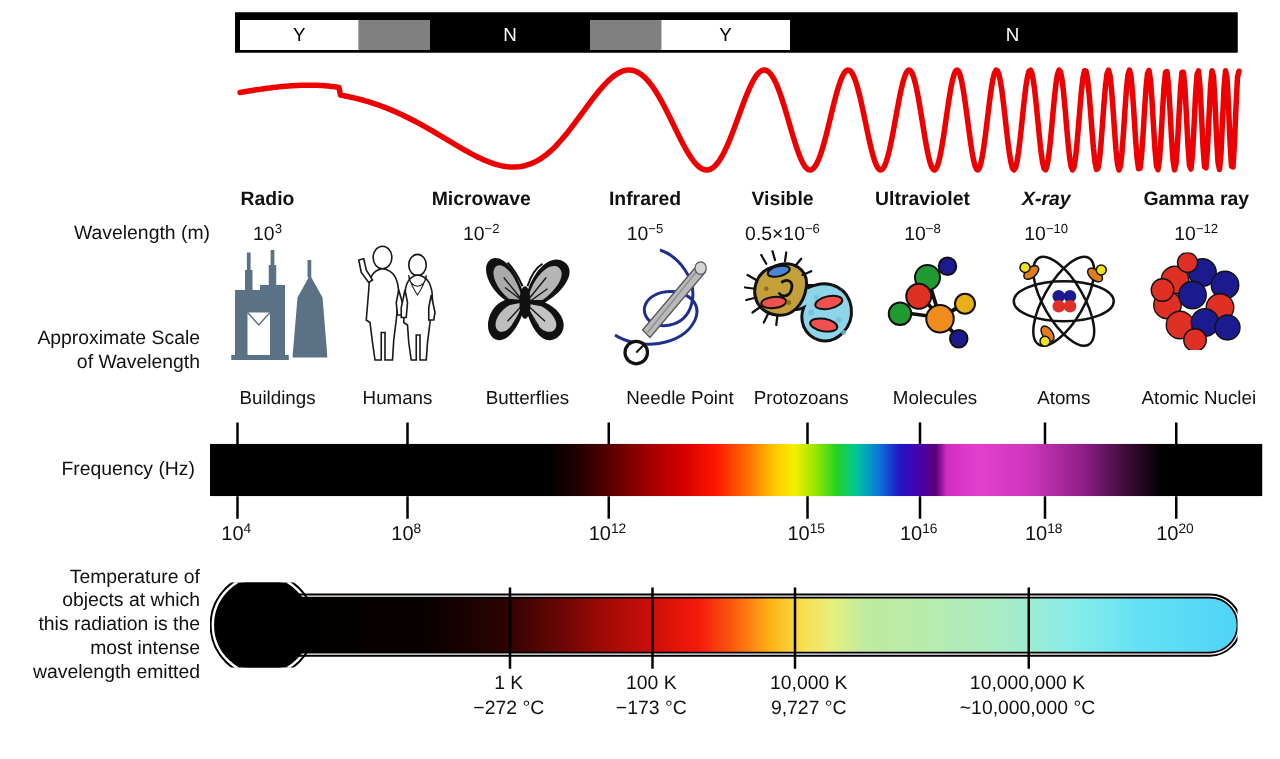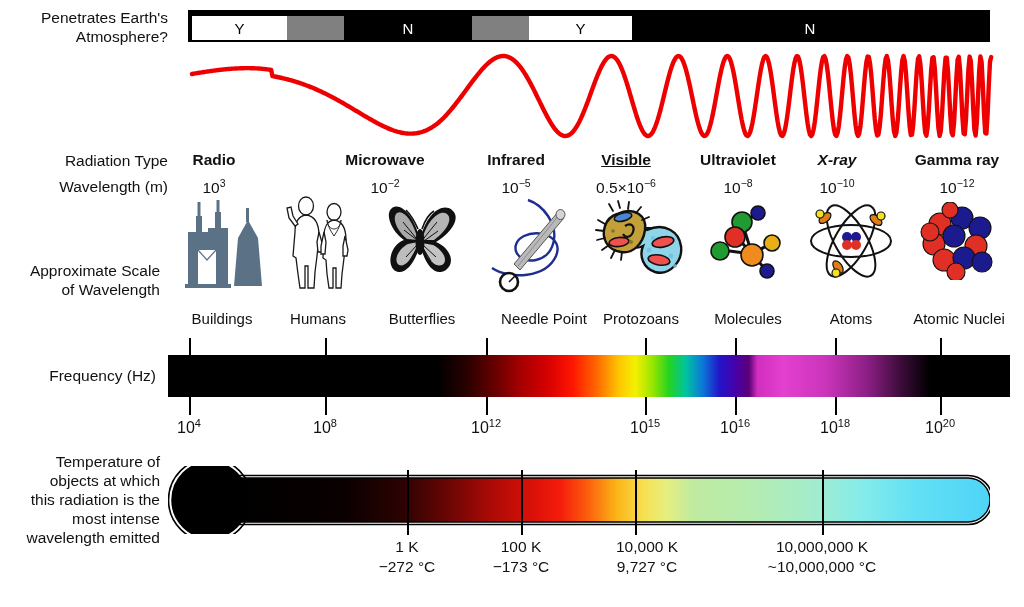--- a/index.html
+++ b/index.html
@@ -59,26 +59,21 @@
   #thermo{position:absolute;left:168px;top:466px;width:822px;height:68px;}
   .temp-tick{position:absolute;width:2px;background:#000;}
   .temp-lab{position:absolute;font-size:15.5px;text-align:center;
     transform:translateX(-50%);white-space:nowrap;line-height:20px;}
 </style>
 </head>
 <body>
 
 <div class="stage">
 
-  <div class="rowlabel" style="left:0;top:8px;width:168px;">
-    <div>Penetrates Earth's</div>
-    <div>Atmosphere?</div>
-  </div>
-
-  <div class="rowlabel" style="left:0;top:151px;width:168px;">Radiation Type</div>
+
 
   <div class="rowlabel" style="left:0;top:177px;width:168px;">Wavelength (m)</div>
 
   <div class="rowlabel" style="left:0;top:224px;width:160px;margin-top:37px;">
     <div>Approximate Scale</div>
     <div>of Wavelength</div>
   </div>
 
   <div class="rowlabel" style="left:0;top:366px;width:156px;">Frequency (Hz)</div>
 
@@ -108,21 +103,21 @@
     </div>
 
   <svg id="wave-svg" width="820" height="105" viewBox="0 0 820 105">
     <path id="wavepath" fill="none" stroke="#ee0000" stroke-width="4.4" stroke-linecap="round" stroke-linejoin="round" d="M 12.00 30.00 L 13.20 29.79 L 14.40 29.59 L 15.60 29.38 L 16.80 29.18 L 18.00 28.98 L 19.20 28.79 L 20.40 28.59 L 21.60 28.40 L 22.80 28.21 L 24.00 28.03 L 25.20 27.84 L 26.40 27.66 L 27.60 27.48 L 28.80 27.31 L 30.00 27.14 L 31.20 26.97 L 32.40 26.81 L 33.60 26.64 L 34.80 26.49 L 36.00 26.33 L 37.20 26.18 L 38.40 26.04 L 39.60 25.90 L 40.80 25.76 L 42.00 25.63 L 43.20 25.50 L 44.40 25.38 L 45.60 25.26 L 46.80 25.15 L 48.00 25.04 L 49.20 24.94 L 50.40 24.84 L 51.60 24.75 L 52.80 24.66 L 54.00 24.58 L 55.20 24.51 L 56.40 24.44 L 57.60 24.38 L 58.80 24.33 L 60.00 24.28 L 61.20 24.24 L 62.40 24.20 L 63.60 24.18 L 64.80 24.16 L 66.00 24.15 L 67.20 24.14 L 68.40 24.15 L 69.60 24.16 L 70.80 24.18 L 72.00 24.21 L 73.20 24.24 L 74.40 24.29 L 75.60 24.34 L 76.80 24.41 L 78.00 24.48 L 79.20 24.56 L 80.40 24.65 L 81.60 24.76 L 82.80 24.87 L 84.00 24.99 L 85.20 25.12 L 86.40 25.27 L 87.60 25.42 L 88.80 25.58 L 90.00 25.76 L 91.20 25.95 L 92.40 32.08 L 93.60 32.30 L 94.80 32.52 L 96.00 32.75 L 97.20 32.99 L 98.40 33.23 L 99.60 33.49 L 100.80 33.75 L 102.00 34.02 L 103.20 34.30 L 104.40 34.59 L 105.60 34.88 L 106.80 35.18 L 108.00 35.50 L 109.20 35.82 L 110.40 36.15 L 111.60 36.48 L 112.80 36.83 L 114.00 37.18 L 115.20 37.55 L 116.40 37.92 L 117.60 38.30 L 118.80 38.69 L 120.00 39.09 L 121.20 39.50 L 122.40 39.92 L 123.60 40.34 L 124.80 40.78 L 126.00 41.22 L 127.20 41.68 L 128.40 42.14 L 129.60 42.61 L 130.80 43.09 L 132.00 43.58 L 133.20 44.08 L 134.40 44.59 L 135.60 45.11 L 136.80 45.63 L 138.00 46.17 L 139.20 46.71 L 140.40 47.26 L 141.60 47.82 L 142.80 48.39 L 144.00 48.97 L 145.20 49.55 L 146.40 50.14 L 147.60 50.75 L 148.80 51.35 L 150.00 51.97 L 151.20 52.60 L 152.40 53.23 L 153.60 53.87 L 154.80 54.51 L 156.00 55.16 L 157.20 55.82 L 158.40 56.49 L 159.60 57.16 L 160.80 57.84 L 162.00 58.52 L 163.20 59.21 L 164.40 59.90 L 165.60 60.59 L 166.80 61.30 L 168.00 62.00 L 169.20 62.71 L 170.40 63.42 L 171.60 64.13 L 172.80 64.85 L 174.00 65.57 L 175.20 66.29 L 176.40 67.01 L 177.60 67.73 L 178.80 68.45 L 180.00 69.17 L 181.20 69.89 L 182.40 70.61 L 183.60 71.32 L 184.80 72.03 L 186.00 72.74 L 187.20 73.45 L 188.40 74.15 L 189.60 74.84 L 190.80 75.53 L 192.00 76.21 L 193.20 76.89 L 194.40 77.55 L 195.60 78.21 L 196.80 78.86 L 198.00 79.50 L 199.20 80.12 L 200.40 80.74 L 201.60 81.34 L 202.80 81.93 L 204.00 82.50 L 205.20 83.06 L 206.40 83.60 L 207.60 84.13 L 208.80 84.64 L 210.00 85.12 L 211.20 85.59 L 212.40 86.04 L 213.60 86.47 L 214.80 86.87 L 216.00 87.25 L 217.20 87.61 L 218.40 87.94 L 219.60 88.24 L 220.80 88.52 L 222.00 88.77 L 223.20 88.98 L 224.40 89.17 L 225.60 89.33 L 226.80 89.46 L 228.00 89.55 L 229.20 89.61 L 230.40 89.63 L 231.60 89.62 L 232.80 89.57 L 234.00 89.49 L 235.20 89.37 L 236.40 89.20 L 237.60 89.00 L 238.80 88.76 L 240.00 88.48 L 241.20 88.15 L 242.40 87.79 L 243.60 87.38 L 244.80 86.92 L 246.00 86.43 L 247.20 85.88 L 248.40 85.30 L 249.60 84.66 L 250.80 83.99 L 252.00 83.27 L 253.20 82.50 L 254.40 81.68 L 255.60 80.82 L 256.80 79.92 L 258.00 78.97 L 259.20 77.97 L 260.40 76.93 L 261.60 75.85 L 262.80 74.69 L 264.00 73.47 L 265.20 72.22 L 266.40 70.93 L 267.60 69.60 L 268.80 68.24 L 270.00 66.85 L 271.20 65.43 L 272.40 63.98 L 273.60 62.51 L 274.80 61.01 L 276.00 59.48 L 277.20 57.93 L 278.40 56.36 L 279.60 54.78 L 280.80 53.18 L 282.00 51.57 L 283.20 49.95 L 284.40 48.32 L 285.60 46.68 L 286.80 45.05 L 288.00 43.41 L 289.20 41.78 L 290.40 40.16 L 291.60 38.54 L 292.80 36.94 L 294.00 35.36 L 295.20 33.80 L 296.40 32.26 L 297.60 30.75 L 298.80 29.27 L 300.00 27.83 L 301.20 26.43 L 302.40 25.06 L 303.60 23.75 L 304.80 22.48 L 306.00 21.27 L 307.20 20.12 L 308.40 19.02 L 309.60 18.00 L 310.80 17.04 L 312.00 16.15 L 313.20 15.34 L 314.40 14.61 L 315.60 13.97 L 316.80 13.41 L 318.00 12.94 L 319.20 12.56 L 320.40 12.28 L 321.60 12.09 L 322.80 12.01 L 324.00 12.02 L 325.20 12.15 L 326.40 12.38 L 327.60 12.71 L 328.80 13.16 L 330.00 13.72 L 331.20 14.38 L 332.40 15.16 L 333.60 16.05 L 334.80 17.05 L 336.00 18.16 L 337.20 19.38 L 338.40 20.70 L 339.60 22.13 L 340.80 23.67 L 342.00 25.30 L 343.20 27.03 L 344.40 28.85 L 345.60 30.76 L 346.80 32.75 L 348.00 34.82 L 349.20 36.96 L 350.40 39.17 L 351.60 41.44 L 352.80 43.76 L 354.00 46.13 L 355.20 48.54 L 356.40 50.97 L 357.60 53.42 L 358.80 55.89 L 360.00 58.35 L 361.20 60.81 L 362.40 63.25 L 363.60 65.66 L 364.80 68.03 L 366.00 70.35 L 367.20 72.61 L 368.40 74.80 L 369.60 76.90 L 370.80 78.91 L 372.00 80.82 L 373.20 82.61 L 374.40 84.27 L 375.60 85.80 L 376.80 87.18 L 378.00 88.40 L 379.20 89.46 L 380.40 90.35 L 381.60 91.05 L 382.80 91.56 L 384.00 91.88 L 385.20 92.00 L 386.40 91.91 L 387.60 91.61 L 388.80 91.11 L 390.00 90.38 L 391.20 89.45 L 392.40 88.30 L 393.60 86.94 L 394.80 85.37 L 396.00 83.60 L 397.20 81.64 L 398.40 79.48 L 399.60 77.15 L 400.80 74.65 L 402.00 72.00 L 403.20 69.20 L 404.40 66.28 L 405.60 63.24 L 406.80 60.11 L 408.00 56.91 L 409.20 53.66 L 410.40 50.37 L 411.60 47.07 L 412.80 43.78 L 414.00 40.53 L 415.20 37.34 L 416.40 34.23 L 417.60 31.23 L 418.80 28.37 L 420.00 25.66 L 421.20 23.13 L 422.40 20.81 L 423.60 18.72 L 424.80 16.88 L 426.00 15.31 L 427.20 14.02 L 428.40 13.04 L 429.60 12.37 L 430.80 12.04 L 432.00 12.05 L 433.20 12.40 L 434.40 13.10 L 435.60 14.16 L 436.80 15.56 L 438.00 17.31 L 439.20 19.39 L 440.40 21.79 L 441.60 24.49 L 442.80 27.48 L 444.00 30.73 L 445.20 34.21 L 446.40 37.89 L 447.60 41.74 L 448.80 45.72 L 450.00 49.80 L 451.20 53.92 L 452.40 58.05 L 453.60 62.14 L 454.80 66.15 L 456.00 70.03 L 457.20 73.73 L 458.40 77.20 L 459.60 80.41 L 460.80 83.30 L 462.00 85.83 L 463.20 87.97 L 464.40 89.69 L 465.60 90.95 L 466.80 91.73 L 468.00 92.00 L 469.20 91.76 L 470.40 90.99 L 471.60 89.71 L 472.80 87.90 L 474.00 85.60 L 475.20 82.81 L 476.40 79.58 L 477.60 75.93 L 478.80 71.91 L 480.00 67.57 L 481.20 62.98 L 482.40 58.19 L 483.60 53.28 L 484.80 48.31 L 486.00 43.37 L 487.20 38.53 L 488.40 33.87 L 489.60 29.48 L 490.80 25.43 L 492.00 21.79 L 493.20 18.64 L 494.40 16.04 L 495.60 14.05 L 496.80 12.71 L 498.00 12.06 L 499.20 12.13 L 500.40 12.92 L 501.60 14.45 L 502.80 16.69 L 504.00 19.62 L 505.20 23.20 L 506.40 27.36 L 507.60 32.03 L 508.80 37.14 L 510.00 42.58 L 511.20 48.26 L 512.40 54.05 L 513.60 59.83 L 514.80 65.49 L 516.00 70.89 L 517.20 75.91 L 518.40 80.43 L 519.60 84.33 L 520.80 87.52 L 522.00 89.91 L 523.20 91.42 L 524.40 91.99 L 525.60 91.61 L 526.80 90.25 L 528.00 87.93 L 529.20 84.70 L 530.40 80.60 L 531.60 75.75 L 532.80 70.23 L 534.00 64.20 L 535.20 57.80 L 536.40 51.20 L 537.60 44.57 L 538.80 38.11 L 540.00 32.00 L 541.20 26.43 L 542.40 21.56 L 543.60 17.56 L 544.80 14.57 L 546.00 12.69 L 547.20 12.00 L 548.40 12.56 L 549.60 14.36 L 550.80 17.38 L 552.00 21.54 L 553.20 26.73 L 554.40 32.79 L 555.60 39.54 L 556.80 46.77 L 558.00 54.22 L 559.20 61.64 L 560.40 68.77 L 561.60 75.34 L 562.80 81.10 L 564.00 85.82 L 565.20 89.31 L 566.40 91.40 L 567.60 91.99 L 568.80 91.02 L 570.00 88.50 L 571.20 84.50 L 572.40 79.16 L 573.60 72.66 L 574.80 65.26 L 576.00 57.25 L 577.20 48.96 L 578.40 40.75 L 579.60 32.98 L 580.80 26.00 L 582.00 20.16 L 583.20 15.73 L 584.40 12.96 L 585.60 12.00 L 586.80 12.94 L 588.00 15.77 L 589.20 20.40 L 590.40 26.62 L 591.60 34.15 L 592.80 42.65 L 594.00 51.68 L 595.20 60.79 L 596.40 69.49 L 597.60 77.31 L 598.80 83.81 L 600.00 88.59 L 601.20 91.36 L 602.40 91.93 L 603.60 90.20 L 604.80 86.25 L 606.00 80.25 L 607.20 72.53 L 608.40 63.51 L 609.60 53.73 L 610.80 43.78 L 612.00 34.28 L 613.20 25.85 L 614.40 19.05 L 615.60 14.37 L 616.80 12.15 L 618.00 12.60 L 619.20 15.73 L 620.40 21.39 L 621.60 29.23 L 622.80 38.73 L 624.00 49.25 L 625.20 60.04 L 626.40 70.30 L 627.60 79.27 L 628.80 86.22 L 630.00 90.60 L 631.20 92.00 L 632.40 90.25 L 633.60 85.44 L 634.80 77.89 L 636.00 68.17 L 637.20 57.04 L 638.40 45.42 L 639.60 34.28 L 640.80 24.60 L 642.00 17.26 L 643.20 12.96 L 644.40 12.14 L 645.60 14.95 L 646.80 21.20 L 648.00 30.38 L 649.20 41.66 L 650.40 54.02 L 651.60 66.25 L 652.80 77.16 L 654.00 85.63 L 655.20 90.74 L 656.40 91.90 L 657.60 88.92 L 658.80 82.03 L 660.00 71.88 L 661.20 59.52 L 662.40 46.25 L 663.60 33.54 L 664.80 22.82 L 666.00 15.37 L 667.20 12.10 L 668.40 13.49 L 669.60 19.46 L 670.80 29.38 L 672.00 42.13 L 673.20 56.17 L 674.40 69.79 L 675.60 81.23 L 676.80 88.99 L 678.00 91.99 L 679.20 89.72 L 680.40 82.40 L 681.60 70.91 L 682.80 56.76 L 684.00 41.85 L 685.20 28.27 L 686.40 18.00 L 687.60 12.59 L 688.80 12.92 L 690.00 19.05 L 691.20 30.19 L 692.40 44.72 L 693.60 60.47 L 694.80 74.99 L 696.00 85.96 L 697.20 91.54 L 698.40 90.71 L 699.60 83.49 L 700.80 70.96 L 702.00 55.13 L 703.20 38.67 L 704.40 24.43 L 705.60 14.95 L 706.80 12.03 L 708.00 16.32 L 709.20 27.18 L 710.40 42.72 L 711.60 60.10 L 712.80 76.05 L 714.00 87.44 L 715.20 91.98 L 716.40 88.61 L 717.60 77.86 L 718.80 61.79 L 720.00 43.59 L 721.20 27.04 L 722.40 15.67 L 723.60 12.03 L 724.80 17.05 L 726.00 29.79 L 727.20 47.57 L 728.40 66.47 L 729.60 82.16 L 730.80 90.95 L 732.00 90.64 L 733.20 81.13 L 734.40 64.53 L 735.60 44.76 L 736.80 26.67 L 738.00 14.82 L 739.20 12.35 L 740.40 20.08 L 741.60 36.18 L 742.80 56.57 L 744.00 75.85 L 745.20 88.78 L 746.40 91.68 L 747.60 83.54 L 748.80 66.46 L 750.00 45.14 L 751.20 25.68 L 752.40 13.83 L 753.60 13.24 L 754.80 24.32 L 756.00 43.91 L 757.20 66.12 L 758.40 84.03 L 759.60 91.90 L 760.80 87.00 L 762.00 70.68 L 763.20 48.10 L 764.40 26.70 L 765.60 13.72 L 766.80 13.79 L 768.00 27.13 L 769.20 49.28 L 770.40 72.54 L 771.60 88.52 L 772.80 91.24 L 774.00 79.45 L 775.20 57.29 L 776.40 33.00 L 777.60 15.87 L 778.80 12.74 L 780.00 25.09 L 781.20 48.28 L 782.40 73.11 L 783.60 89.41 L 784.80 90.26 L 786.00 74.99 L 787.20 49.84 L 788.40 25.47 L 789.60 12.58 L 790.80 17.09 L 792.00 37.30 L 793.20 64.31 L 794.40 85.80 L 795.60 91.64 L 796.80 78.78 L 798.00 53.03 L 799.20 26.64 L 800.40 12.55 L 801.60 18.01 L 802.80 40.62 L 804.00 69.15 L 805.20 88.98 L 806.40 89.57 L 807.60 70.24 L 808.80 41.03 L 810.00 17.62 L 811.20 13.01"></path>
   </svg>
 
   <div id="band-names">
       <div class="rt-name" style="left: 214px; top: 151px;">Radio</div>
       <div class="rt-name" style="left: 385px; top: 151px;">Microwave</div>
       <div class="rt-name" style="left: 516px; top: 151px;">Infrared</div>
-      <div class="rt-name" style="left: 626px; top: 151px; text-decoration: underline;">Visible</div>
+      <div class="rt-name" style="left: 626px; top: 151px;">Visible</div>
       <div class="rt-name" style="left: 738px; top: 151px;">Ultraviolet</div>
       <div class="rt-name" style="left: 837px; top: 151px; font-style: italic;">X-ray</div>
       <div class="rt-name" style="left: 957px; top: 151px;">Gamma ray</div>
     </div>
   <div id="band-waves">
       <div class="wl-val" style="left: 214px; top: 177px;"><span>10</span><sup>3</sup></div>
       <div class="wl-val" style="left: 385px; top: 177px;"><span>10</span><sup>−2</sup></div>
       <div class="wl-val" style="left: 516px; top: 177px;"><span>10</span><sup>−5</sup></div>
       <div class="wl-val" style="left: 626px; top: 177px;"><span>0.5×10</span><sup>−6</sup></div>
       <div class="wl-val" style="left: 738px; top: 177px;"><span>10</span><sup>−8</sup></div>

